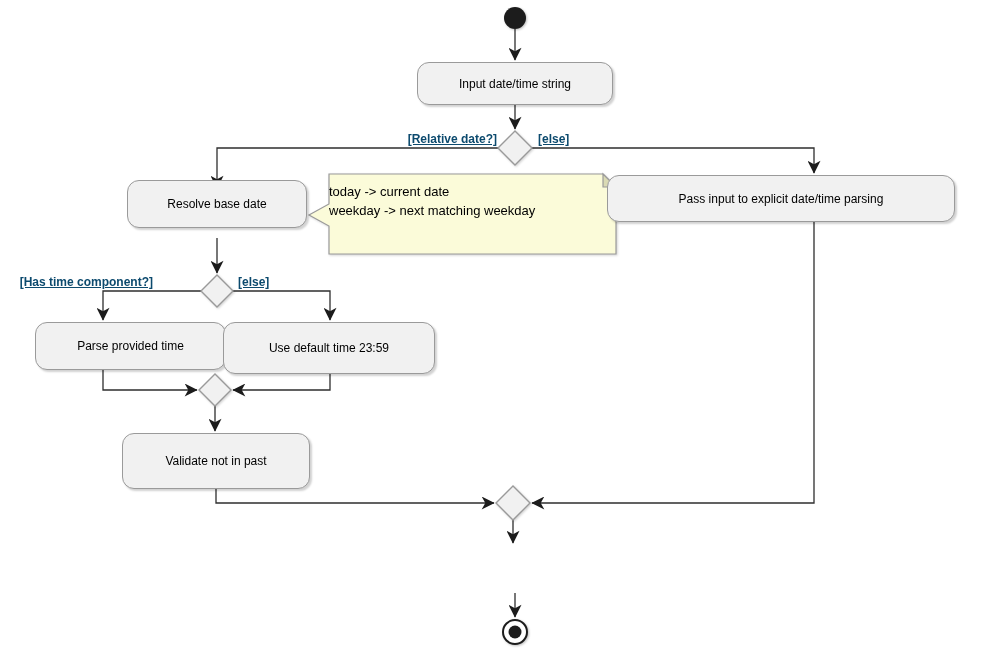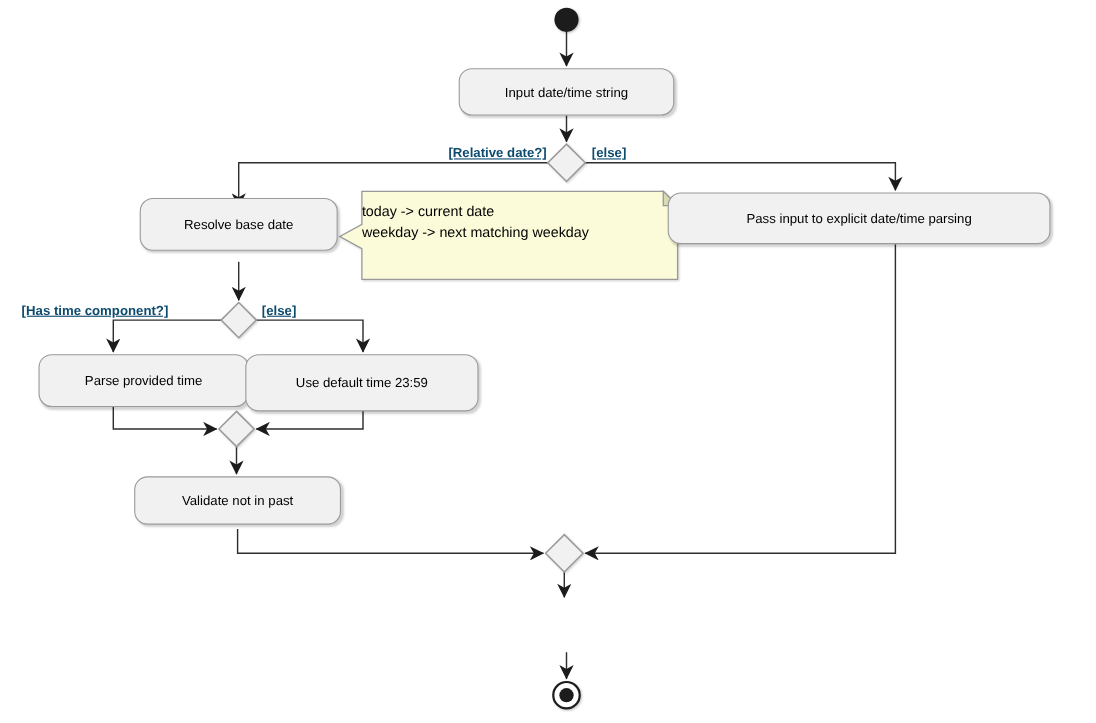--- a/index.html
+++ b/index.html
@@ -84,21 +84,21 @@
   <div class="activity" style="left:417px;top:62px;width:196px;height:43px;">Input date/time string</div>
 
   <div class="activity" style="left:127px;top:180px;width:180px;height:48px;">Resolve base date</div>
 
   <div class="activity" style="left:607px;top:175px;width:348px;height:47px;">Pass input to explicit date/time parsing</div>
 
   <div class="activity" style="left:7px;top:322px;width:191px;height:48px;margin-left:28px;">Parse provided time</div>
 
   <div class="activity" style="left:223px;top:322px;width:212px;height:52px;">Use default time 23:59</div>
 
-  <div class="activity" style="left:122px;top:433px;width:188px;height:44px;">Validate not in past</div>
+  <div class="activity" style="left:122px;top:433px;width:188px;height:56px;">Validate not in past</div>
 
 
   <div class="guard" style="right:499px;top:132px;">[Relative date?]</div>
   <div class="guard" style="left:538px;top:132px;">[else]</div>
   <div class="guard" style="right:843px;top:275px;">[Has time component?]</div>
   <div class="guard" style="left:238px;top:275px;">[else]</div>
 
   <div class="note-text">
     <div>today -&gt; current date</div>
     <div>weekday -&gt; next matching weekday</div>

